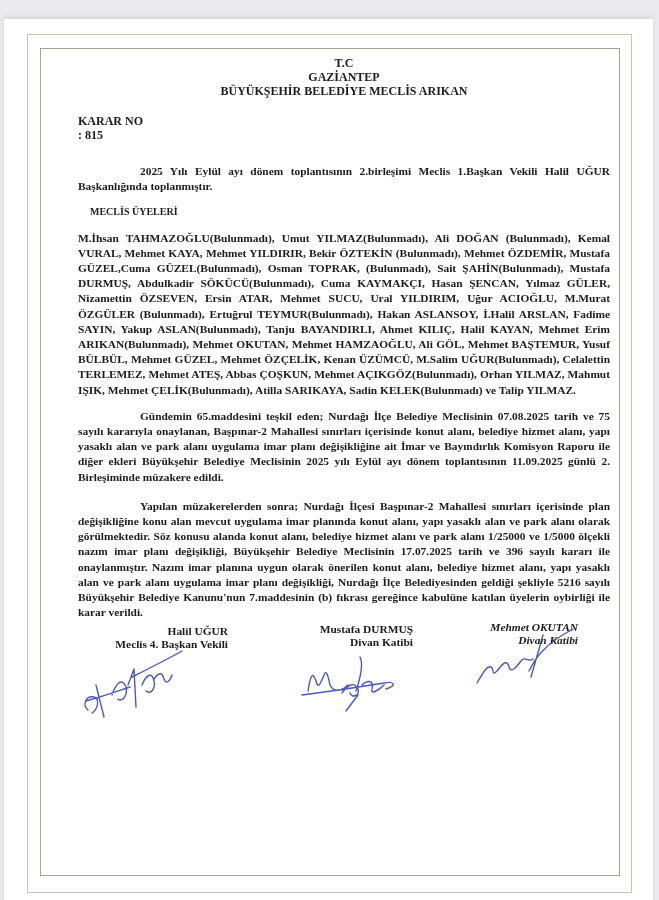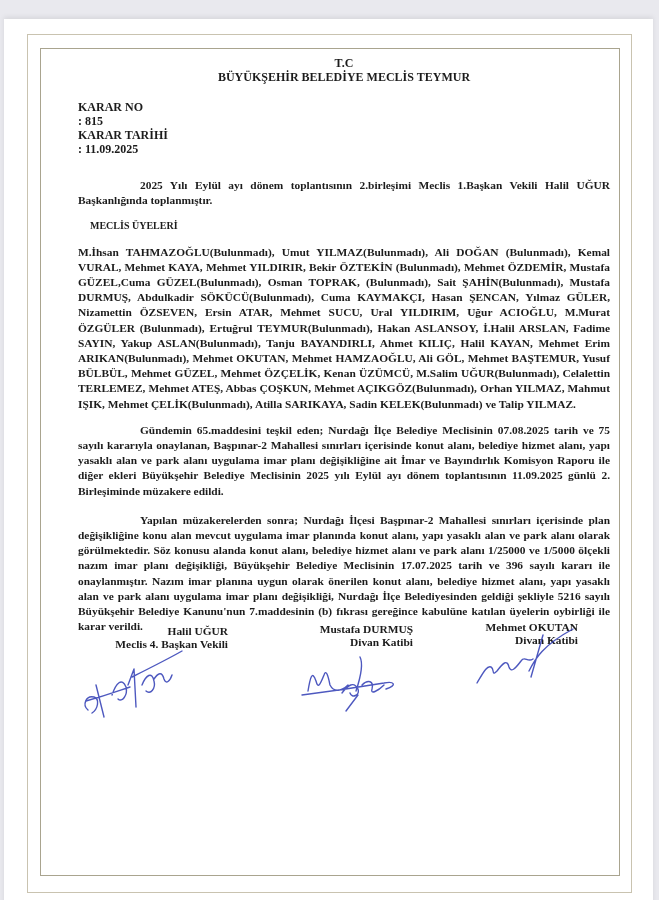--- a/index.html
+++ b/index.html
@@ -40,45 +40,42 @@
   .p-gundem { margin-top: 11px; }
   .p-yapilan { margin-top: 14px; }
   .signatures {
     position: absolute; top: 570px; left: 0; width: 532px; height: 110px;
   }
   .sig {
     position: absolute; text-align: right; line-height: 13px; font-size: 11.4px;
   }
   .sig1 { left: 20px; width: 130px; }
   .sig2 { left: 205px; width: 130px; top: -2px; }
-  .sig3 { left: 370px; width: 130px; top: -4px; }
+  .sig3 { left: 370px; width: 130px; top: -4px; font-style: italic; }
   .signature-mark { position: absolute; }
   .ink { fill: none; stroke: #3a46b8; stroke-width: 1.4; stroke-linecap: round; stroke-linejoin: round; opacity: 0.9; }
 </style>
 </head>
 <body>
 
 <div class="page">
   <div class="border-outer"></div>
   <div class="border-inner"></div>
 
   <div class="content">
     <div class="header">
       <div>T.C</div>
-      <div>BÜYÜKŞEHİR BELEDİYE MECLİS TEYMUR</div>
+      <div>GAZİANTEP</div>
+      <div>BÜYÜKŞEHİR BELEDİYE MECLİS ARIKAN</div>
     </div>
 
     <div class="karar">
       <div class="row">
         <span class="lbl">KARAR NO</span>
         <span>: 815</span>
-      </div>
-      <div class="row">
-        <span class="lbl">KARAR TARİHİ</span>
-        <span>: 11.09.2025</span>
       </div>
     </div>
 
     <p class="para indent p1">2025 Yılı Eylül ayı dönem toplantısının 2.birleşimi Meclis 1.Başkan Vekili Halil UĞUR Başkanlığında toplanmıştır.</p>
 
     <div class="members-title">MECLİS ÜYELERİ</div>
 
     <p class="para members">M.İhsan TAHMAZOĞLU(Bulunmadı), Umut YILMAZ(Bulunmadı), Ali DOĞAN (Bulunmadı), Kemal VURAL, Mehmet KAYA, Mehmet YILDIRIR, Bekir ÖZTEKİN (Bulunmadı), Mehmet ÖZDEMİR, Mustafa GÜZEL,Cuma GÜZEL(Bulunmadı), Osman TOPRAK, (Bulunmadı), Sait ŞAHİN(Bulunmadı), Mustafa DURMUŞ, Abdulkadir SÖKÜCÜ(Bulunmadı), Cuma KAYMAKÇI, Hasan ŞENCAN, Yılmaz GÜLER, Nizamettin ÖZSEVEN, Ersin ATAR, Mehmet SUCU, Ural YILDIRIM, Uğur ACIOĞLU, M.Murat ÖZGÜLER (Bulunmadı), Ertuğrul TEYMUR(Bulunmadı), Hakan ASLANSOY, İ.Halil ARSLAN, Fadime SAYIN, Yakup ASLAN(Bulunmadı), Tanju BAYANDIRLI, Ahmet KILIÇ, Halil KAYAN, Mehmet Erim ARIKAN(Bulunmadı), Mehmet OKUTAN, Mehmet HAMZAOĞLU, Ali GÖL, Mehmet BAŞTEMUR, Yusuf BÜLBÜL, Mehmet GÜZEL, Mehmet ÖZÇELİK, Kenan ÜZÜMCÜ, M.Salim UĞUR(Bulunmadı), Celalettin TERLEMEZ, Mehmet ATEŞ, Abbas ÇOŞKUN, Mehmet AÇIKGÖZ(Bulunmadı), Orhan YILMAZ, Mahmut IŞIK, Mehmet ÇELİK(Bulunmadı), Atilla SARIKAYA, Sadin KELEK(Bulunmadı)  ve Talip YILMAZ.</p>
 
     <p class="para indent p-gundem">Gündemin 65.maddesini teşkil eden; Nurdağı İlçe Belediye Meclisinin 07.08.2025 tarih ve 75 sayılı kararıyla onaylanan, Başpınar-2 Mahallesi sınırları içerisinde konut alanı, belediye hizmet alanı, yapı yasaklı alan ve park alanı uygulama imar planı değişikliğine ait İmar ve Bayındırlık Komisyon Raporu ile diğer ekleri Büyükşehir Belediye Meclisinin 2025 yılı Eylül ayı dönem toplantısının 11.09.2025 günlü 2. Birleşiminde müzakere edildi.</p>

